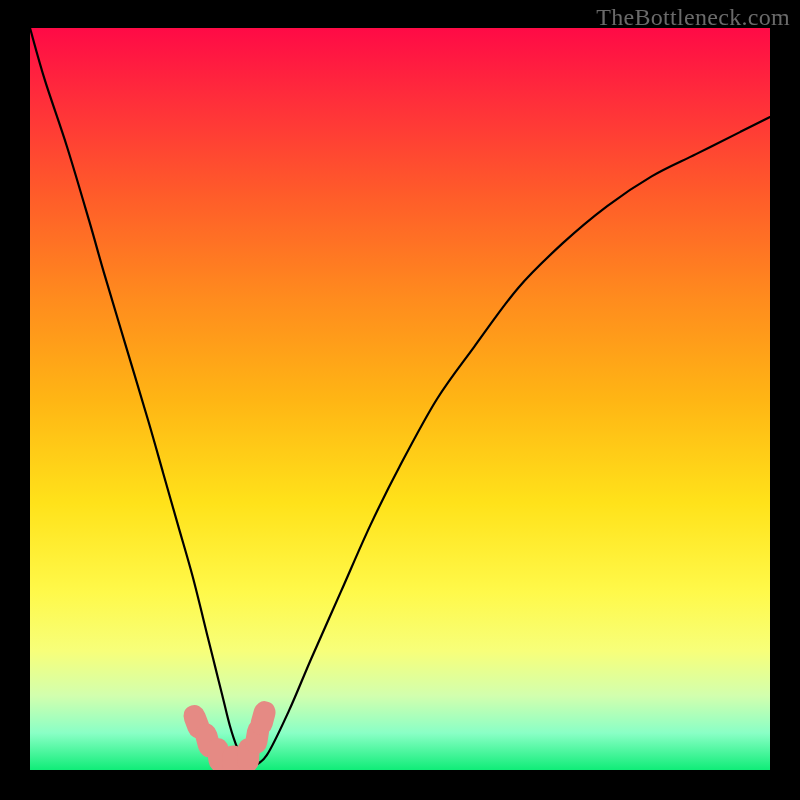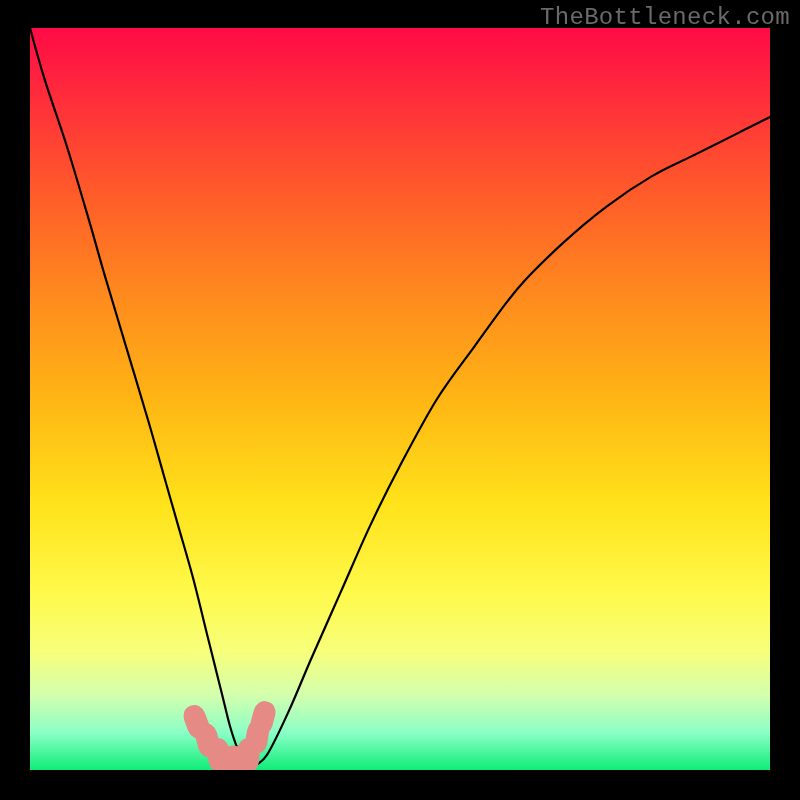--- a/index.html
+++ b/index.html
@@ -32,21 +32,21 @@
     );
   }
   .watermark {
     position: absolute;
     top: 4px;
     right: 10px;
     color: #6a6a6a;
     font-size: 24px;
     font-weight: 500;
     letter-spacing: 0.3px;
-    font-family: Liberation Mono, monospace;
+    font-family: Liberation Serif, serif;
   }
   svg.plot {
     position: absolute;
     left: 0;
     top: 0;
     width: 740px;
     height: 742px;
   }
   .curve {
     fill: none;

